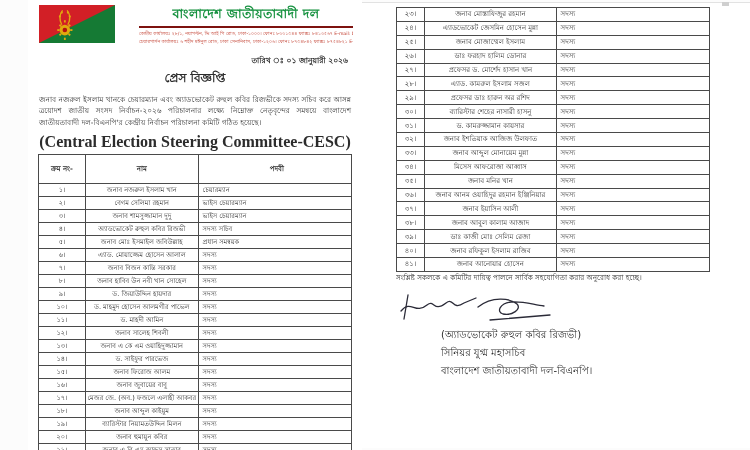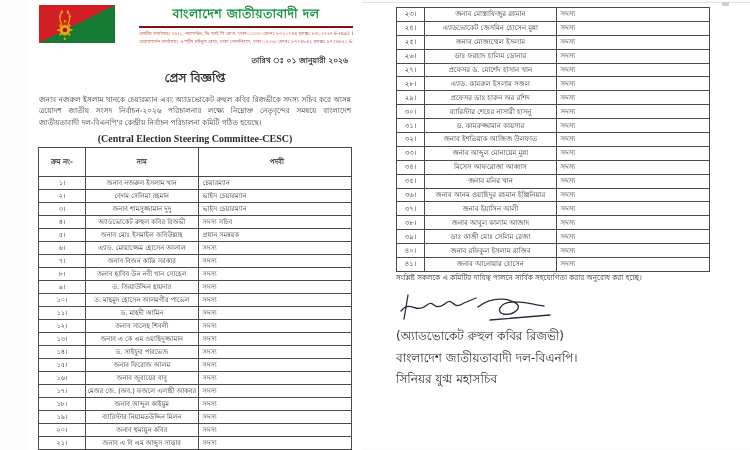--- a/index.html
+++ b/index.html
@@ -32,21 +32,21 @@
     color: #c03a2b; font-size: 4.6px; line-height: 1.75; margin-top: 1.5px;
     white-space: nowrap; overflow: hidden;
   }
   .date-line { text-align: right; font-weight: bold; font-size: 7.6px; margin: 8px 14px 0 0; }
 
   
   .pr-title { text-align: center; font-size: 12px; font-weight: bold; margin-top: 2px; }
   .pr-body  { font-size: 7.3px; line-height: 1.62; text-align: justify; margin: 5px 11px 0 11px; }
   .cesc-title {
     text-align: center; font-family: "Liberation Serif", serif;
-    font-weight: bold; font-size: 10px; margin-top: 4px; white-space: nowrap; overflow: hidden;
+    font-weight: bold; font-size: 16px; margin-top: 4px; white-space: nowrap; overflow: hidden;
   }
 
   
   table { border-collapse: collapse; table-layout: fixed; padding-left: 41px; }
   .members-table { width: 314px; margin: 3px auto 0 auto; }
   .members-table th, .members-table td {
     border: 1px solid #4a4a4a; overflow: hidden; white-space: nowrap;
   }
   .members-table th { font-size: 6.9px; font-weight: bold; height: 29px; text-align: center; }
   .members-table td { font-size: 6.6px; height: 11.6px; }
@@ -56,21 +56,21 @@
 
   .members-table-right { width: 314px; margin: 0; }
   .members-table-right td { font-size: 6.9px; height: 13.9px; }
   .members-table-right .col-sl { width: 9%; }
   .members-table-right .col-name { width: 42%; text-align: center; }
   .members-table-right .col-des { width: 49%; }
 
   
   .closing-note { font-size: 7.2px; margin-top: 0; white-space: nowrap; overflow: hidden; }
   .signature { margin: 5px 0 0 2px; display: block; }
-  .sig-block { font-size: 12px; line-height: 1.8; margin-top: 1px; }
+  .sig-block { font-size: 10px; line-height: 1.8; margin-top: 1px; margin-left: 45px; }
   .artifact { position: absolute; top: 2px; left: 722px; width: 7px; height: 4px; background: #cfcfcf; }
 </style>
 </head>
 <body>
 
 <div class="page page-left">
 
   <div class="letterhead">
     <svg class="flag" viewBox="0 0 100 50" aria-hidden="true">
       <rect x="0" y="0" width="100" height="50" fill="#157a34"></rect>
@@ -385,19 +385,19 @@
       <g stroke="#2b2b38" stroke-width="1.3" fill="none" stroke-linecap="round">
         <path d="M6,30 L10,6"></path>
         <path d="M3,22 C13,10 17,26 29,16 C37,10 35,24 48,14 C56,8 54,22 66,14 L78,9"></path>
         <path d="M80,18 C94,7 112,9 119,15 C124,20 114,27 105,25 C98,23 102,14 113,13 C126,12 136,16 146,17"></path>
         <path d="M92,31 L152,26"></path>
       </g>
     </svg>
 
     <div class="sig-block">
       <div>(অ্যাডভোকেট রুহুল কবির রিজভী)</div>
+      <div>সিনিয়র যুগ্ম মহাসচিব</div>
       <div>বাংলাদেশ জাতীয়তাবাদী দল-বিএনপি।</div>
-      <div>সিনিয়র যুগ্ম মহাসচিব</div>
     </div>
   </div>
 </div>
 
 <div class="artifact"></div>
 
 </body></html>

